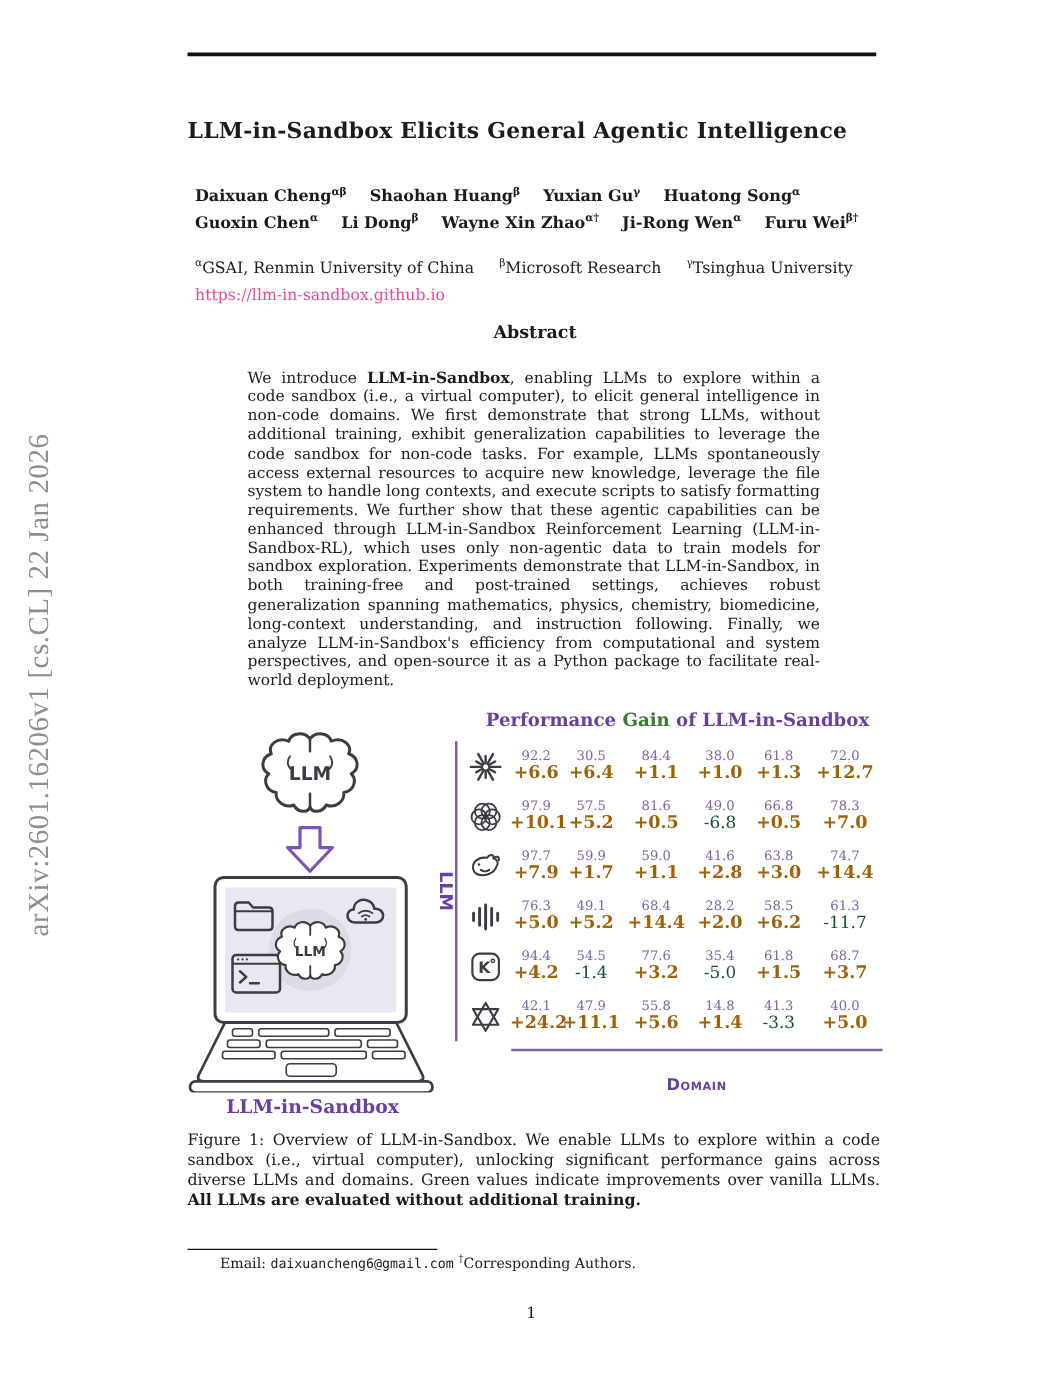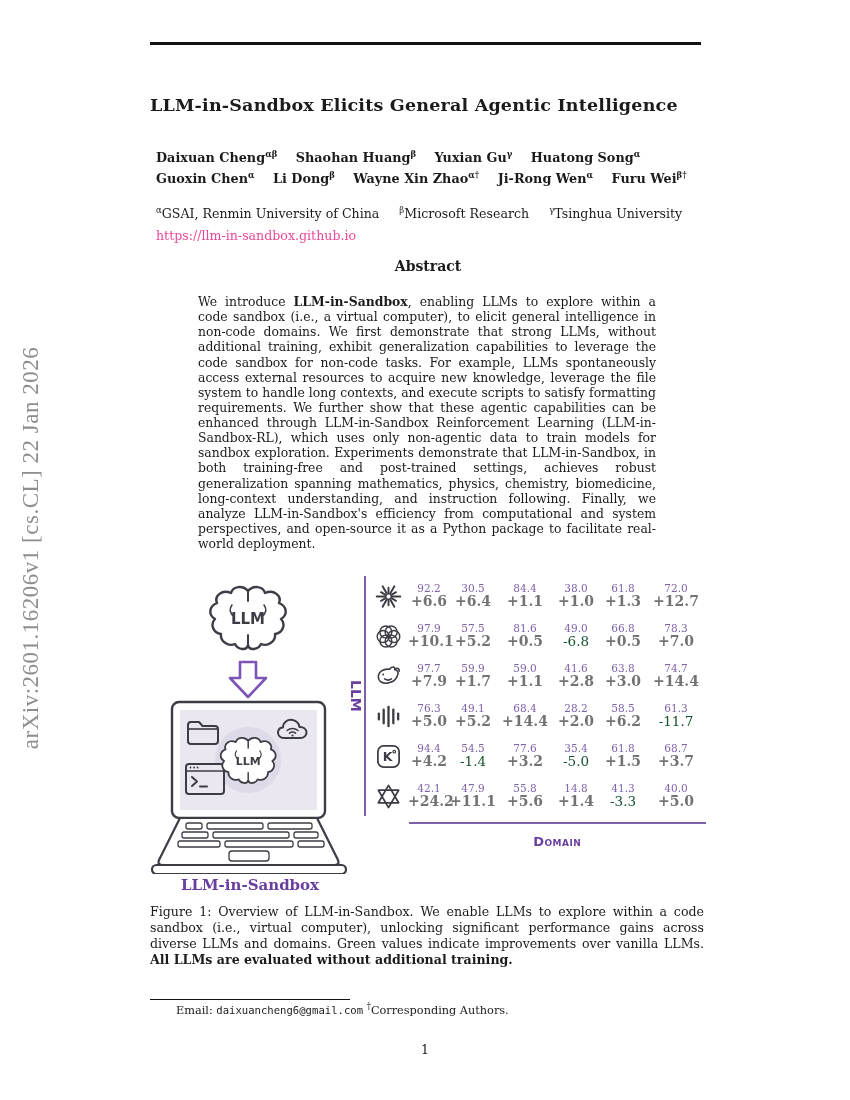--- a/index.html
+++ b/index.html
@@ -56,32 +56,32 @@
   .rows{
     display:grid;grid-template-columns:40px 42px 46px 58px 44px 50px 56px;
     grid-auto-rows:40px;align-items:center;
     border-left:2.5px solid #7d5fa8;padding-left:2px;
   }
   .icon-cell{display:flex;justify-content:center;align-items:center;color:#3c3c45;}
   .icon-cell svg{width:27px;height:27px;}
   .cell{text-align:center;line-height:1.08;}
   .base{font-size:10.5px;color:#7e62a8;font-family:"DejaVu Serif",serif;}
   .gain{font-size:14px;font-weight:bold;font-family:"DejaVu Serif",serif;}
-  .pos{color:#737373;}
+  .pos{color:#a16207;}
   .neg{color:#14532d;font-weight:normal;font-size:13.5px;}
 
   .col-labels{
     display:grid;grid-template-columns:40px 42px 46px 58px 44px 50px 56px;
     padding-left:4.5px;margin-top:3px;align-items:start;
   }
   .col-label{
     text-align:center;font-variant:small-caps;font-weight:bold;color:#6b3fa0;
     font-size:10.8px;line-height:1.1;font-family:"DejaVu Sans",sans-serif;
   }
-  .domain-axis{margin-left:44.5px;margin-top:6px;border-top:2px solid #7d5fa8;padding-top:10px;text-align:center;}
+  .domain-axis{margin-left:44.5px;margin-top:6px;border-top:2px solid #7d5fa8;padding-top:20px;text-align:center;}
   .domain-label{font-variant:small-caps;font-weight:bold;color:#6b3fa0;font-size:13px;letter-spacing:.5px;font-family:"DejaVu Sans",sans-serif;}
 
   .fig-caption{left:150px;top:904px;width:554px;font-size:12.6px;line-height:1.28;text-align:justify;}
 
   .footnote-rule{left:150px;top:999px;width:200px;border-top:1.2px solid #111;height:0;}
   .footnote{left:150px;top:1004px;width:556px;font-size:11.3px;padding-left:26px;box-sizing:border-box;}
   .email{font-family:"DejaVu Sans Mono","Liberation Mono",monospace;font-size:10.6px;}
 
   .page-num{left:0;top:1042px;width:850px;text-align:center;font-size:12.5px;}
 </style>
@@ -168,20 +168,25 @@
             <rect x="79" y="277" width="40" height="10" rx="3"></rect>
           </g>
           <rect x="2" y="291" width="194" height="9" rx="4.5" fill="#ffffff" stroke="currentColor" stroke-width="2.2"></rect>
         </g>
       </g>
     </svg>
     <div class="sandbox-caption">LLM-in-Sandbox</div>
   </div>
 
   <div class="fig-right">
+    <div class="chart-title">
+      <span class="t-purple">Performance</span>
+      <span class="t-green">Gain</span>
+      <span class="t-purple">of LLM-in-Sandbox</span>
+    </div>
 
     <div class="chart-body">
       <div class="ylabel">LLM</div>
       <div class="chart-main">
         <div class="rows">
             <div class="icon-cell">
               <svg viewBox="0 0 28 28">
                 <g stroke="currentColor" stroke-width="2" stroke-linecap="round">
                   <line x1="17.0" y1="14.0" x2="26.2" y2="14.0"></line>
                   <line x1="16.6" y1="15.5" x2="21.8" y2="18.5"></line>

